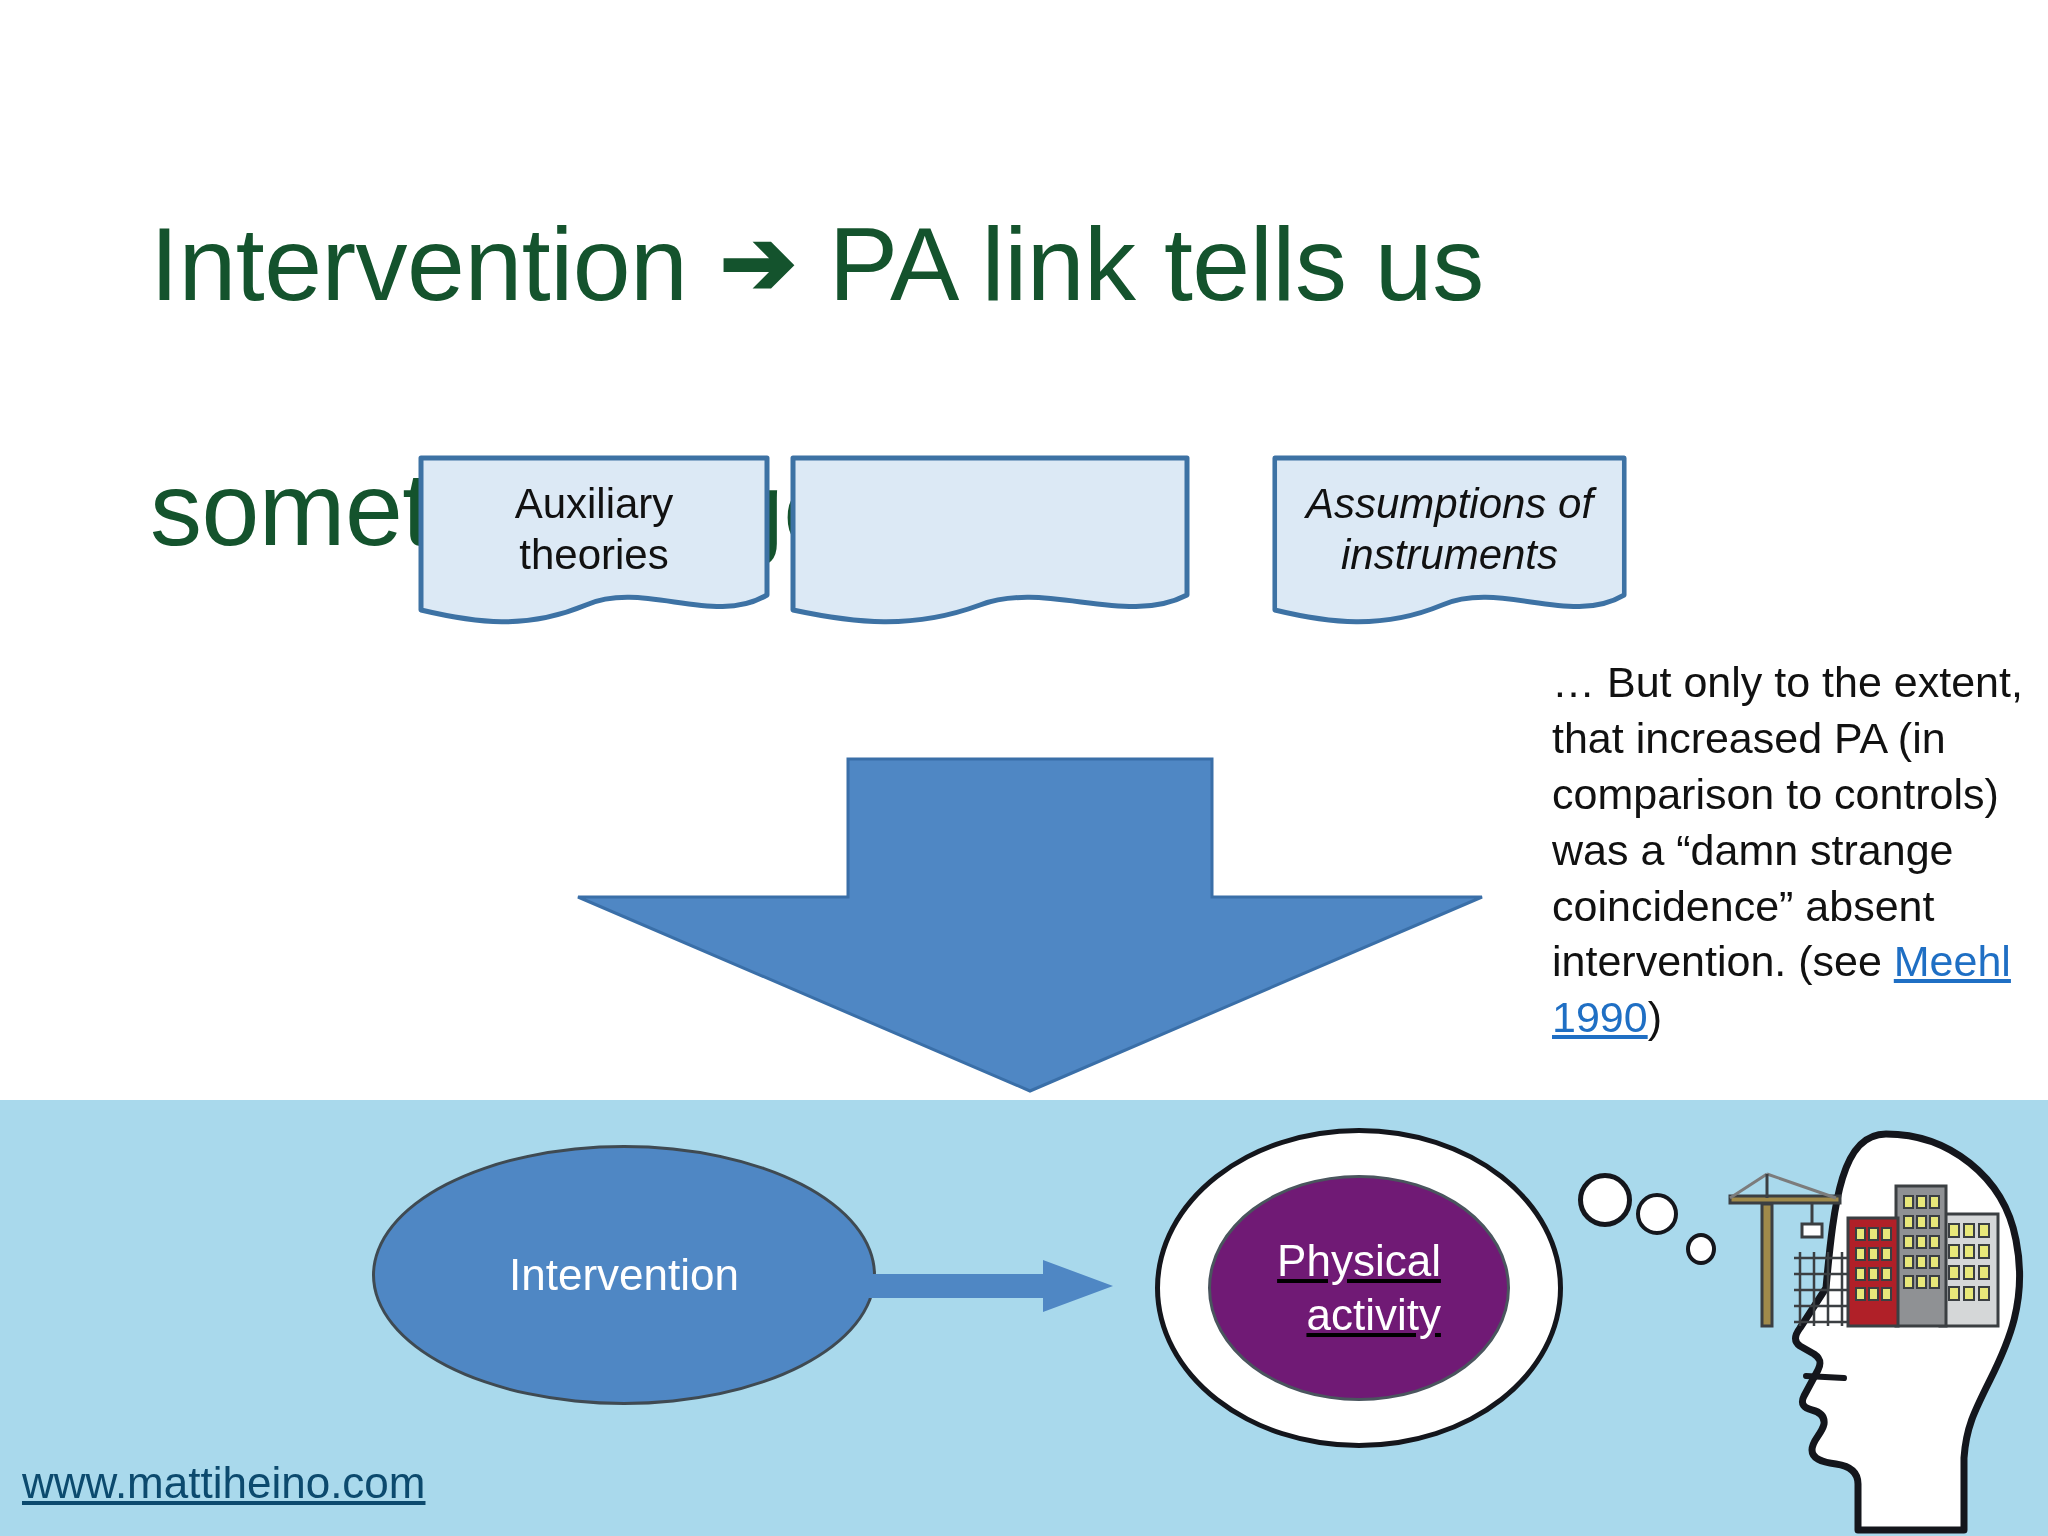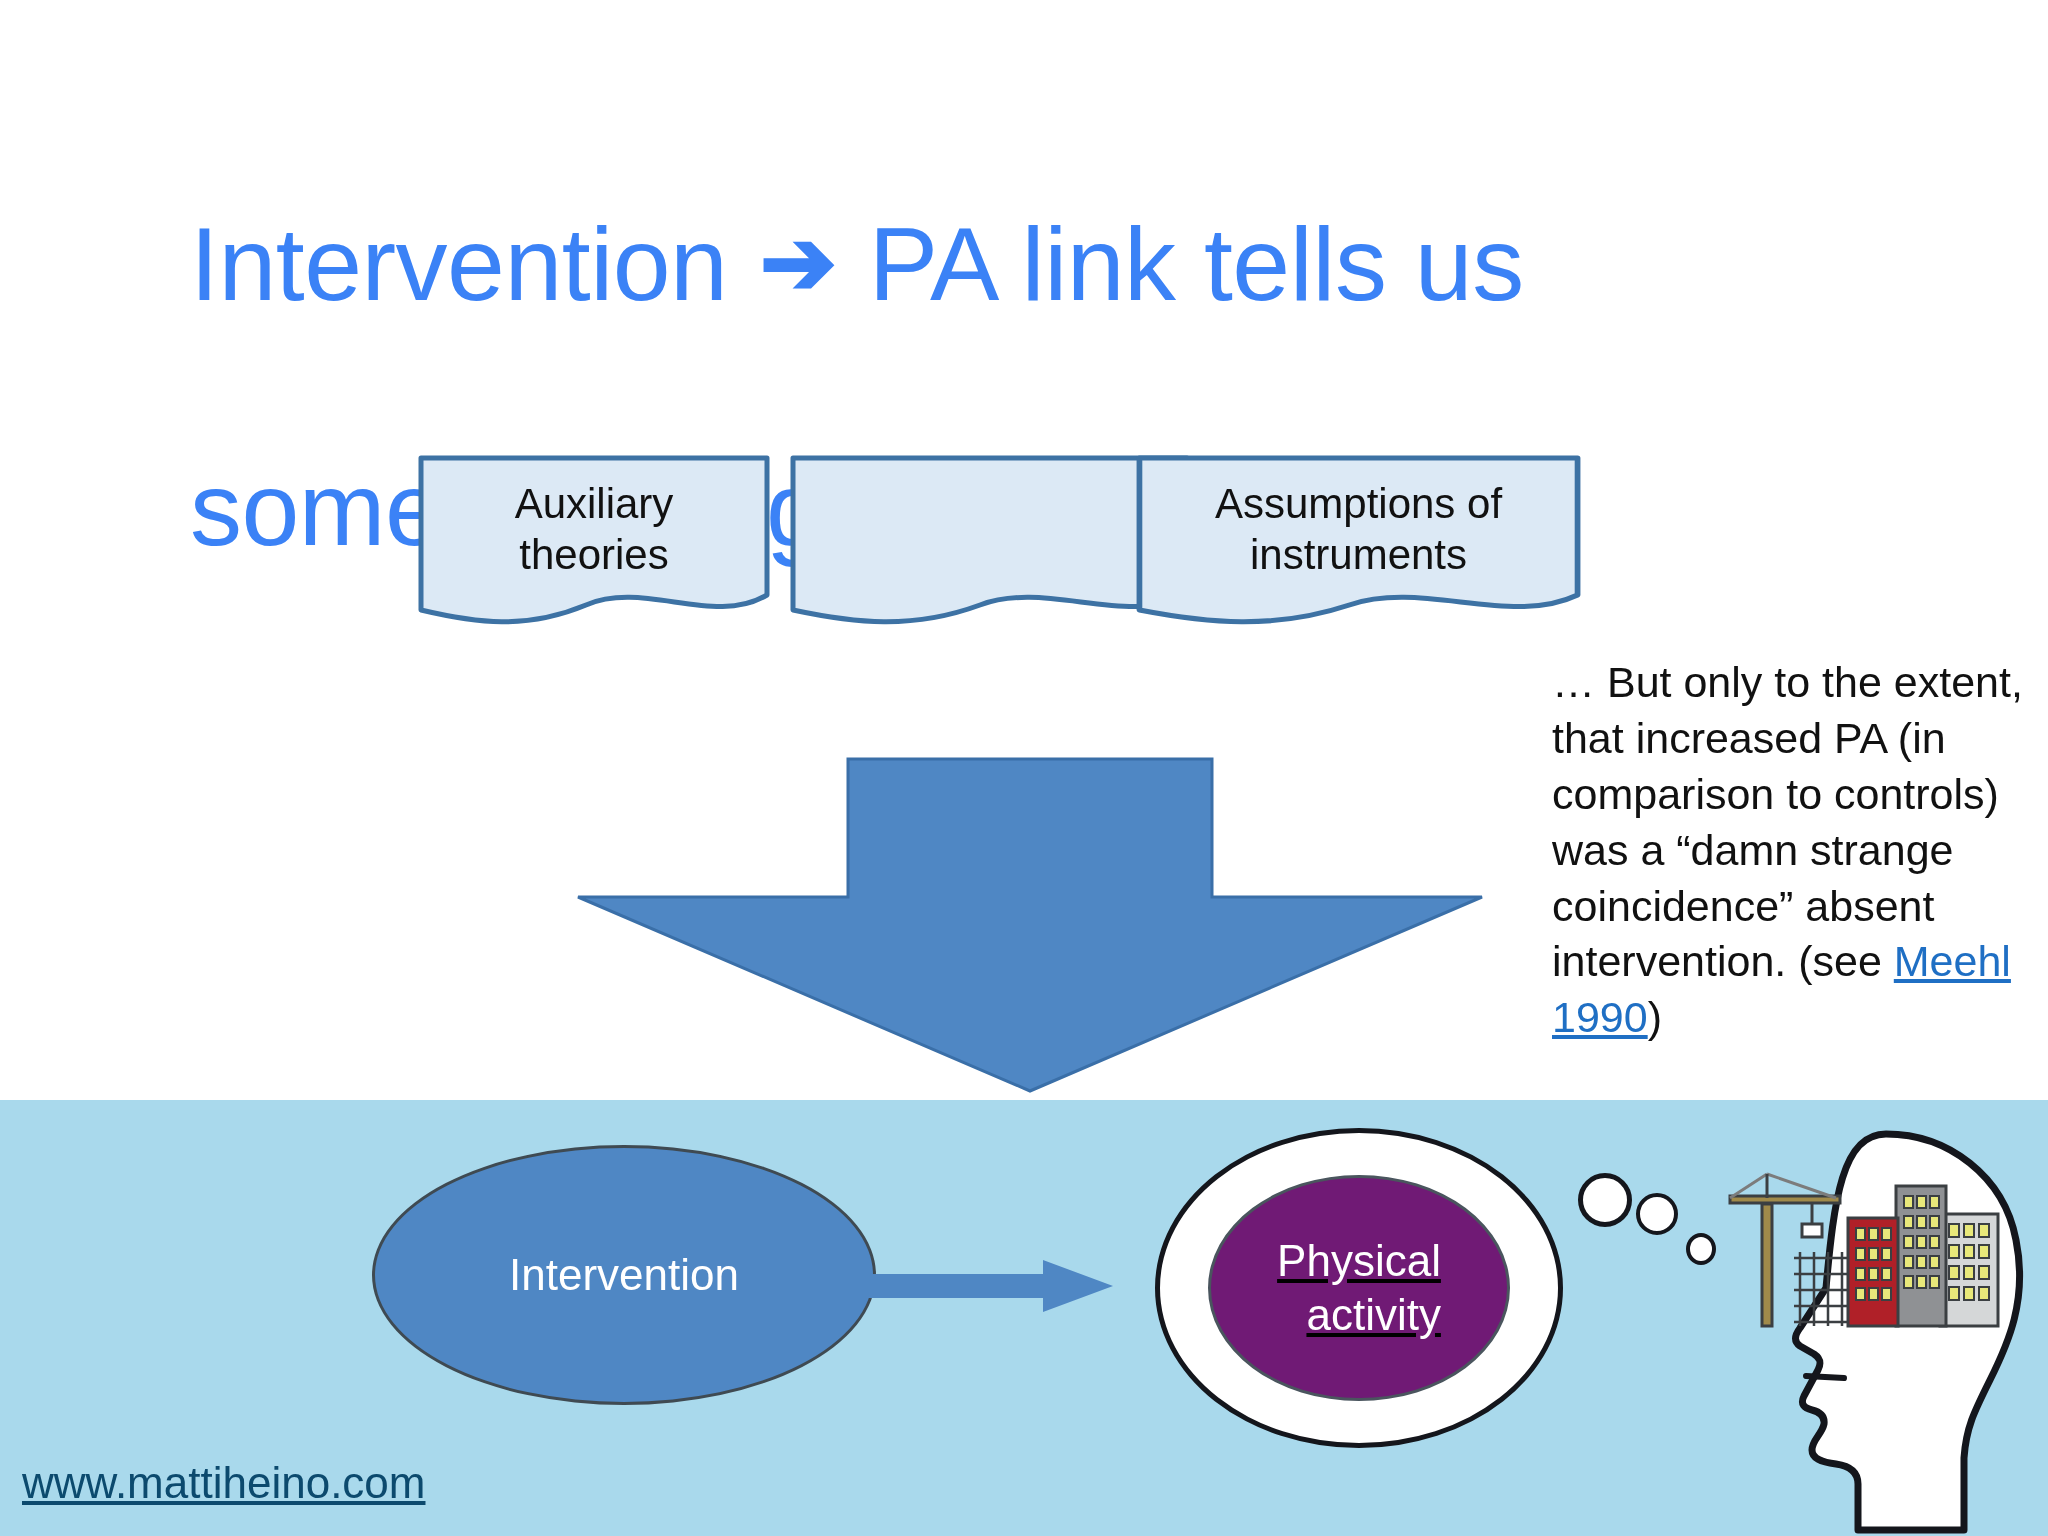--- a/index.html
+++ b/index.html
@@ -20,24 +20,23 @@
 
   
   #title {
     position: absolute;
     left: 150px;
     top: 80px;
     width: 1700px;
     font-size: 104px;
     line-height: 1.18;
     font-weight: 300;
-    color: #3b82f6;
+    color: #14532d;
     letter-spacing: -0.5px;
     white-space: pre-line;
-    margin-left: 40px;
   }
   #title .arrowglyph {
     font-weight: 700;
     font-size: 92px;
     display: inline-block;
     transform: translateY(-6px);
     padding: 0 4px;
   }
 
   
@@ -69,21 +68,21 @@
     color: #111111;
     padding: 0 10px;
     box-sizing: border-box;
     white-space: pre-line;
   }
   .docbox .doclabel i { font-style: italic; }
 
   #box-theory      { left: 44px;   width: 358px; }
   #box-auxiliary   { left: 418px;  width: 352px; }
   #box-ceteris     { left: 790px;  width: 400px; }
-  #box-assumptions { left: 1136px; width: 445px; }
+  #box-assumptions { left: 1272px; width: 355px; font-style: italic; }
   #box-experimental{ left: 1612px; width: 390px; }
 
   
   #sidenote {
     position: absolute;
     left: 1552px;
     top: 655px;
     width: 486px;
     font-size: 43px;
     line-height: 1.30;

